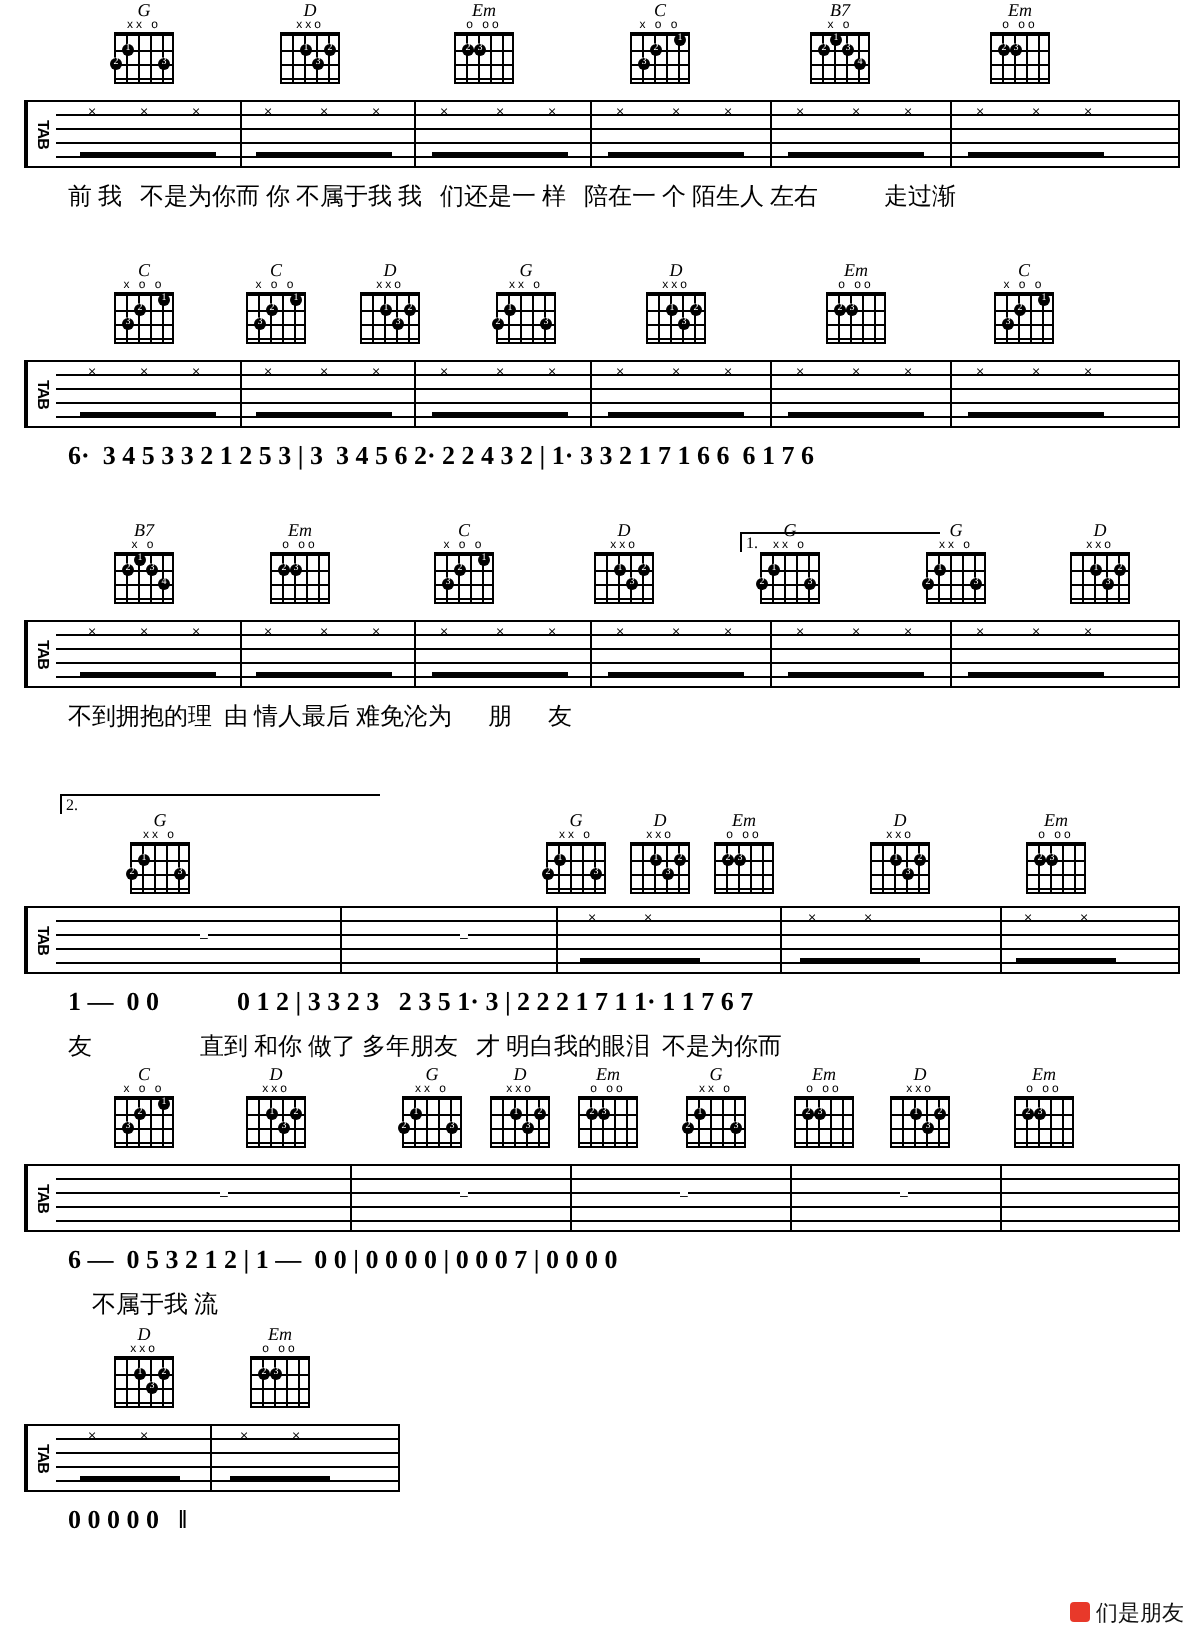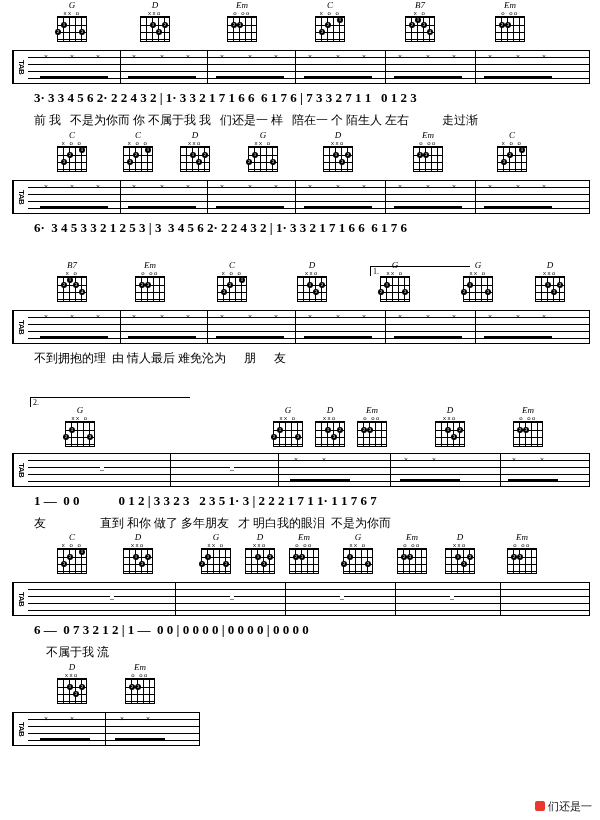--- a/index.html
+++ b/index.html
@@ -341,23 +341,20 @@
       <div class="xnote" style="left:336px;top:7px">×</div>
       <div class="xnote" style="left:362px;top:7px">×</div>
       <div class="xnote" style="left:398px;top:7px">×</div>
       <div class="xnote" style="left:426px;top:7px">×</div>
       <div class="xnote" style="left:452px;top:7px">×</div>
       <div class="xnote" style="left:488px;top:7px">×</div>
       <div class="xnote" style="left:516px;top:7px">×</div>
       <div class="xnote" style="left:542px;top:7px">×</div>
     </div>
 
-    <div class="numline" style="height:22px;">
-      <span class="seg" style="left:34px;">3· 3 3 4 5 6 2· 2 2 4 3 2 | 1· 3 3 2 1 7 1 6 6  6 1 7 6 | 7 3 3 2 7 1 1   0 1 2 3</span>
-    </div>
     <div class="lyricline">
       <span class="seg" style="left:34px;">前 我   不是为你而 你 不属于我 我   们还是一 样   陪在一 个 陌生人 左右           走过渐</span>
     </div>
   </div>
 
   <div class="system" style="height:130px;">
     <div class="chordrow">
       <div class="chord" style="left:52px;">
         <div class="cname">C</div>
         <div class="cmark">x o o</div>
@@ -965,21 +962,21 @@
         <div class="bar" style="left:285px"></div>
       <div class="bar" style="left:395px"></div>
         <div class="bar" style="left:500px"></div>
       <div class="fnum" style="left:110px;top:17px">–</div>
       <div class="fnum" style="left:230px;top:17px">–</div>
       <div class="fnum" style="left:340px;top:17px">–</div>
       <div class="fnum" style="left:450px;top:17px">–</div>
     </div>
 
     <div class="numline" style="height:22px;">
-      <span class="seg" style="left:34px;">6 —  0 7 3 2 1 2 | 1 —  0 0 | 0 0 0 0 | 0 0 0 0 | 0 0 0 0</span>
+      <span class="seg" style="left:34px;">6 —  0 5 3 2 1 2 | 1 —  0 0 | 0 0 0 0 | 0 0 0 7 | 0 0 0 0</span>
     </div>
     <div class="lyricline">
       <span class="seg" style="left:34px;">    不属于我 流</span>
     </div>
   </div>
 
   <div class="system" style="height:110px;">
     <div class="chordrow">
       <div class="chord" style="left:52px;">
         <div class="cname">D</div>
@@ -1024,22 +1021,25 @@
       <div class="tablabel">TAB</div>
       <div class="bar" style="left:105px"></div>
       <div class="beam" style="left:40px;top:30px;width:50px"></div>
       <div class="beam" style="left:115px;top:30px;width:50px"></div>
       <div class="xnote" style="left:44px;top:7px">×</div>
       <div class="xnote" style="left:70px;top:7px">×</div>
       <div class="xnote" style="left:120px;top:7px">×</div>
       <div class="xnote" style="left:146px;top:7px">×</div>
     </div>
 
+    <div class="numline" style="height:22px;">
+      <span class="seg" style="left:34px;">0 0 0 0 0   ‖</span>
+    </div>
     <div class="lyricline">
       <span class="seg" style="left:34px;"></span>
     </div>
   </div>
 
   <div class="watermark">
-    <span class="wm-icon"></span><span>们还是一</span>
+    <span class="wm-icon"></span><span>们是朋友</span>
   </div>
 
 </div>
 
 </body></html>

